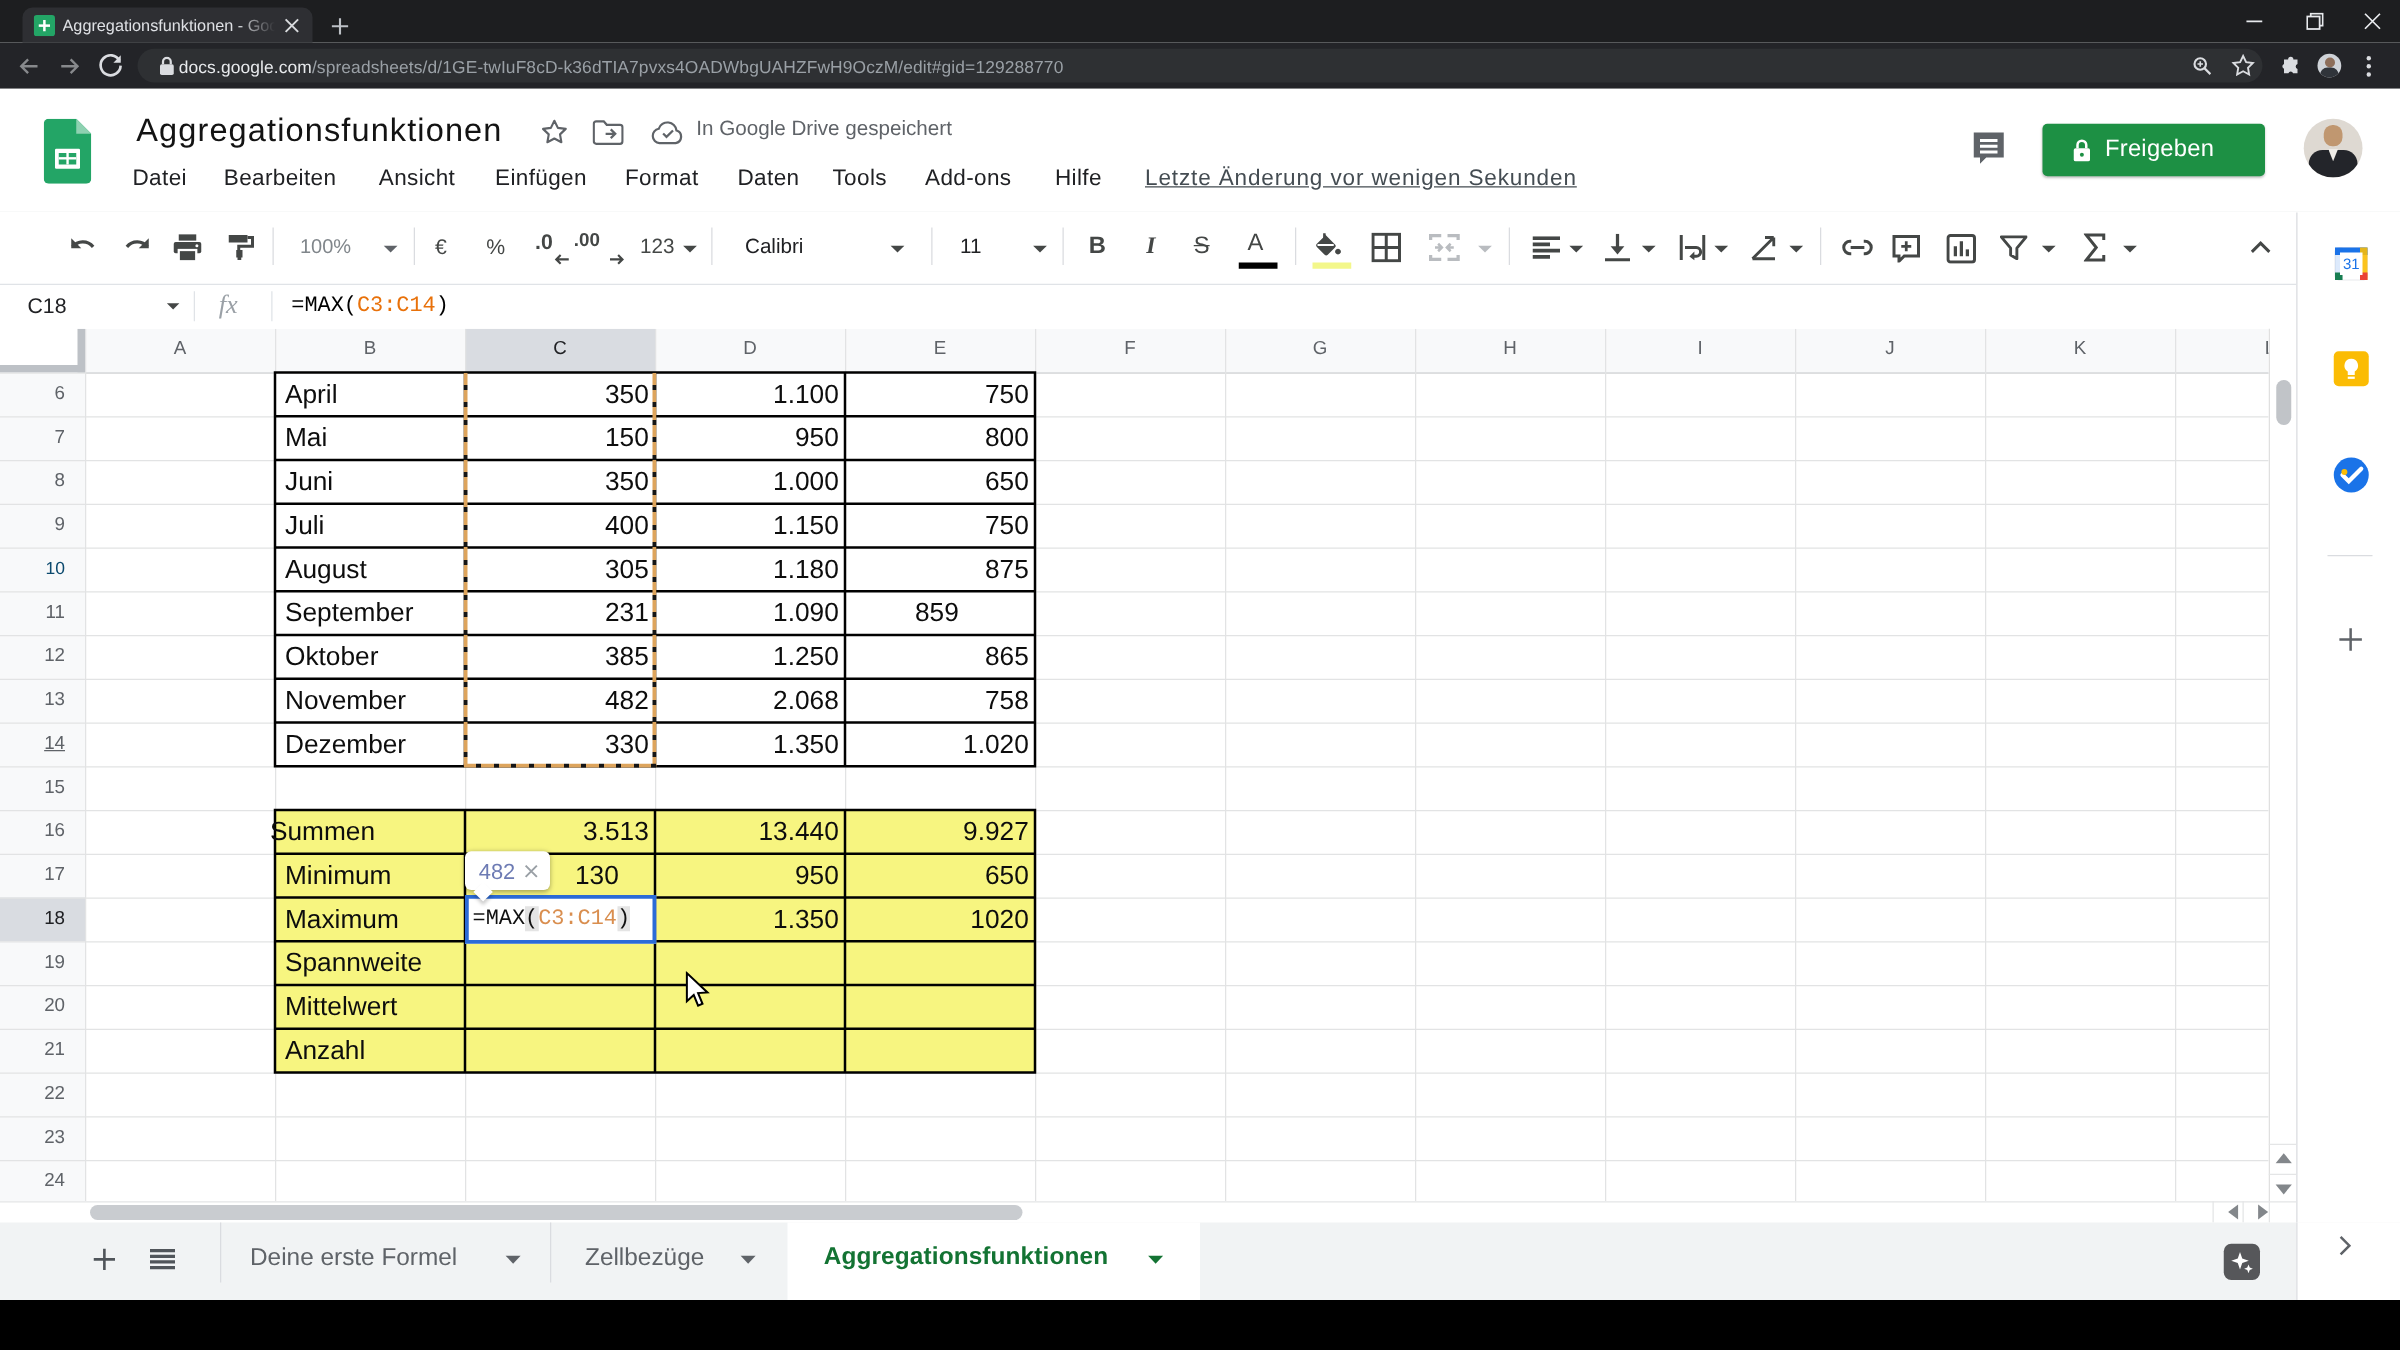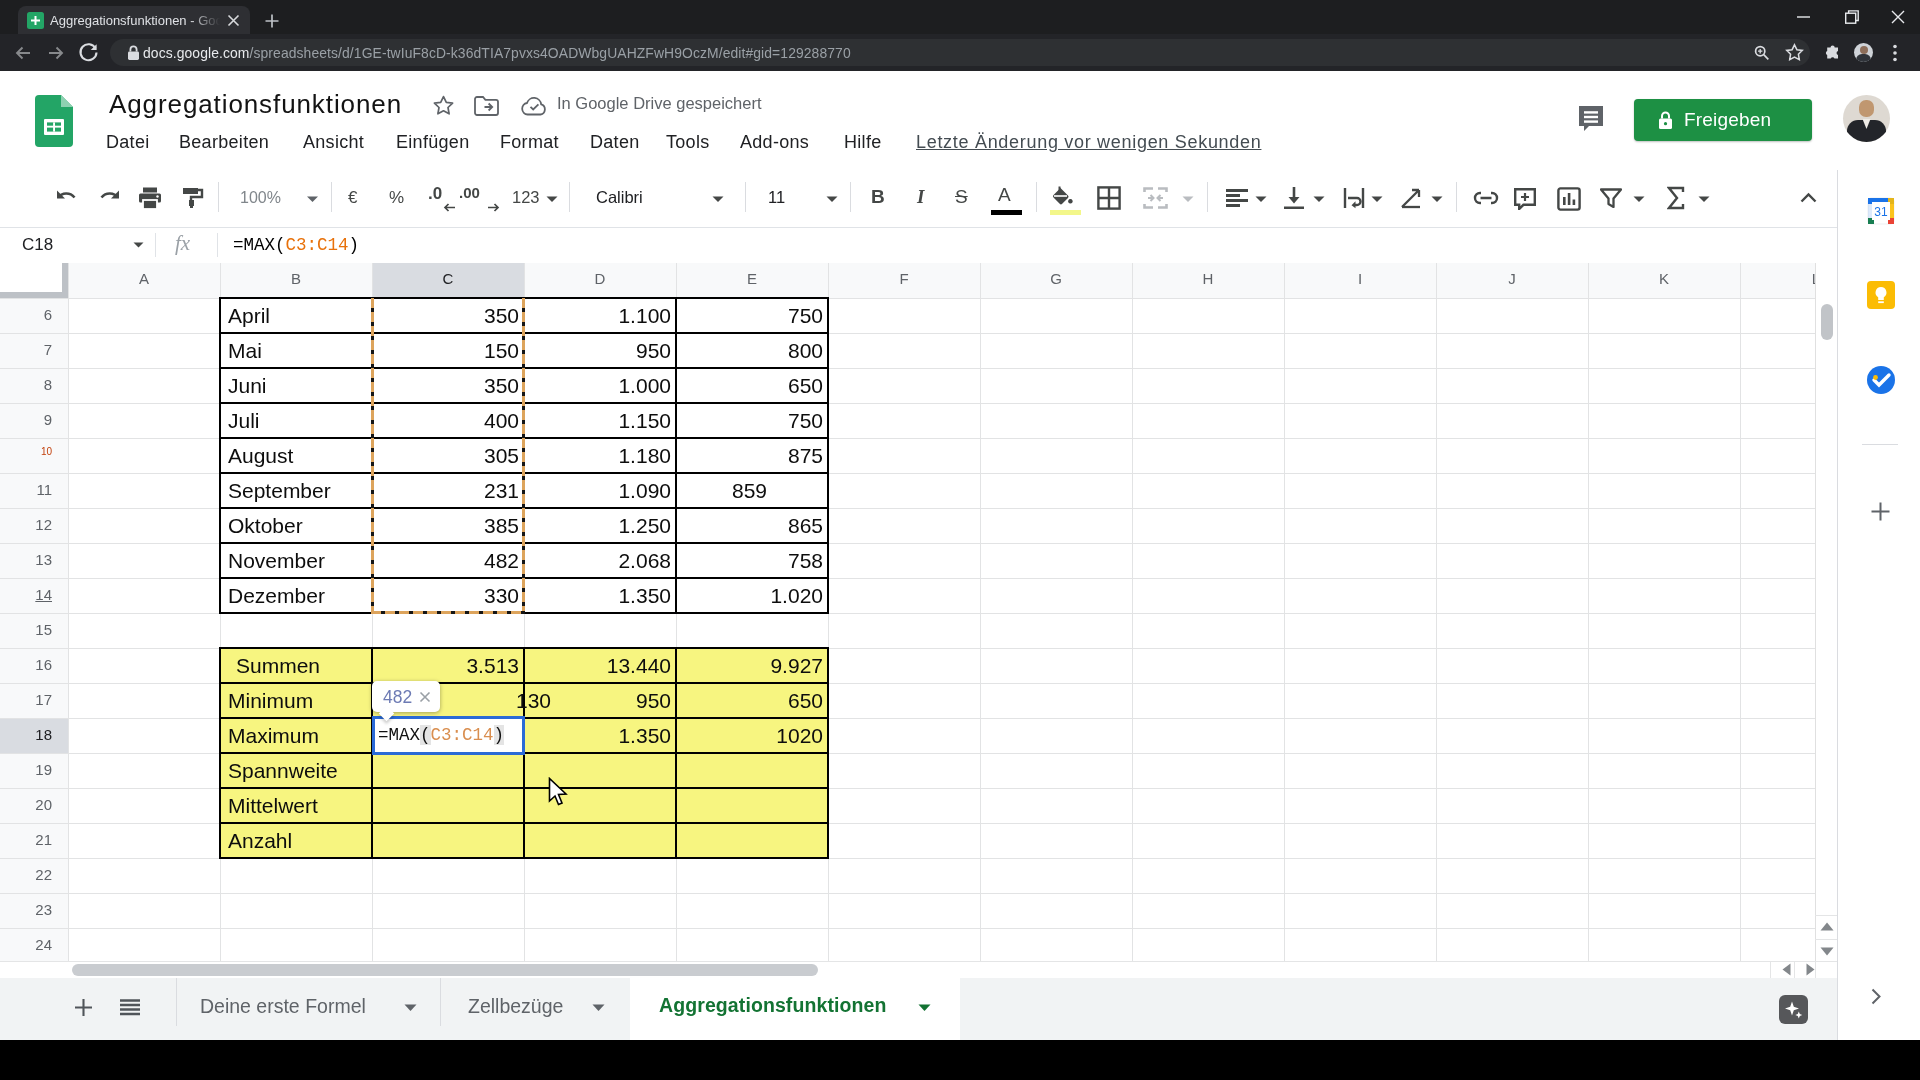--- a/index.html
+++ b/index.html
@@ -359,21 +359,21 @@
 <div class="abs" style="left:1026px;top:7px;width:60px;text-align:center;font-size:15px;color:#5f6368;">G</div>
 <div class="abs" style="left:1178px;top:7px;width:60px;text-align:center;font-size:15px;color:#5f6368;">H</div>
 <div class="abs" style="left:1330px;top:7px;width:60px;text-align:center;font-size:15px;color:#5f6368;">I</div>
 <div class="abs" style="left:1482px;top:7px;width:60px;text-align:center;font-size:15px;color:#5f6368;">J</div>
 <div class="abs" style="left:1634px;top:7px;width:60px;text-align:center;font-size:15px;color:#5f6368;">K</div>
 <div class="abs" style="left:1786px;top:7px;width:60px;text-align:center;font-size:15px;color:#5f6368;">L</div>
 <div class="abs" style="left:0;top:43px;width:52px;text-align:right;font-size:15px;color:#5f6368;">6</div>
 <div class="abs" style="left:0;top:78px;width:52px;text-align:right;font-size:15px;color:#5f6368;">7</div>
 <div class="abs" style="left:0;top:113px;width:52px;text-align:right;font-size:15px;color:#5f6368;">8</div>
 <div class="abs" style="left:0;top:148px;width:52px;text-align:right;font-size:15px;color:#5f6368;">9</div>
-<div class="abs" style="left:0;top:183px;width:52px;text-align:right;font-size:10px;color:#c2410c;">10</div>
+<div class="abs" style="left:0;top:183px;width:52px;text-align:right;font-size:14px;color:#0c4a6e;">10</div>
 <div class="abs" style="left:0;top:218px;width:52px;text-align:right;font-size:15px;color:#5f6368;">11</div>
 <div class="abs" style="left:0;top:253px;width:52px;text-align:right;font-size:15px;color:#5f6368;">12</div>
 <div class="abs" style="left:0;top:288px;width:52px;text-align:right;font-size:15px;color:#5f6368;">13</div>
 <div class="abs" style="left:0;top:323px;width:52px;text-align:right;font-size:15px;color:#5f6368;text-decoration:underline;">14</div>
 <div class="abs" style="left:0;top:358px;width:52px;text-align:right;font-size:15px;color:#5f6368;">15</div>
 <div class="abs" style="left:0;top:393px;width:52px;text-align:right;font-size:15px;color:#5f6368;">16</div>
 <div class="abs" style="left:0;top:428px;width:52px;text-align:right;font-size:15px;color:#5f6368;">17</div>
 <div class="abs" style="left:0;top:463px;width:52px;text-align:right;font-size:15px;color:#202124;">18</div>
 <div class="abs" style="left:0;top:498px;width:52px;text-align:right;font-size:15px;color:#5f6368;">19</div>
 <div class="abs" style="left:0;top:533px;width:52px;text-align:right;font-size:15px;color:#5f6368;">20</div>
@@ -435,26 +435,26 @@
 <div class="abs" style="left:220px;top:648px;width:608px;height:210px;background:#f7f580;"></div>
 <div class="abs" style="left:219px;top:647px;width:610px;height:212px;border:2px solid #000;box-sizing:border-box;"></div>
 <div class="abs" style="left:371px;top:648px;width:2px;height:210px;background:#000;"></div>
 <div class="abs" style="left:523px;top:648px;width:2px;height:210px;background:#000;"></div>
 <div class="abs" style="left:675px;top:648px;width:2px;height:210px;background:#000;"></div>
 <div class="abs" style="left:220px;top:682px;width:608px;height:2px;background:#000;"></div>
 <div class="abs" style="left:220px;top:717px;width:608px;height:2px;background:#000;"></div>
 <div class="abs" style="left:220px;top:752px;width:608px;height:2px;background:#000;"></div>
 <div class="abs" style="left:220px;top:787px;width:608px;height:2px;background:#000;"></div>
 <div class="abs" style="left:220px;top:822px;width:608px;height:2px;background:#000;"></div>
-<div class="cellv" style="left:236px;top:654px;text-align:center;">Summen</div>
+<div class="cellv" style="left:216px;top:654px;text-align:center;">Summen</div>
 <div class="cellv" style="left:372px;top:654px;width:147px;text-align:right;">3.513</div>
 <div class="cellv" style="left:524px;top:654px;width:147px;text-align:right;">13.440</div>
 <div class="cellv" style="left:676px;top:654px;width:147px;text-align:right;">9.927</div>
 <div class="cellv" style="left:228px;top:689px;">Minimum</div>
-<div class="cellv" style="left:372px;top:689px;width:147px;text-align:right;margin-left:32px;">130</div>
+<div class="cellv" style="left:372px;top:689px;width:147px;text-align:center;margin-left:32px;">130</div>
 <div class="cellv" style="left:524px;top:689px;width:147px;text-align:right;">950</div>
 <div class="cellv" style="left:676px;top:689px;width:147px;text-align:right;">650</div>
 <div class="cellv" style="left:228px;top:724px;">Maximum</div>
 <div class="cellv" style="left:524px;top:724px;width:147px;text-align:right;">1.350</div>
 <div class="cellv" style="left:676px;top:724px;width:147px;text-align:right;">1020</div>
 <div class="cellv" style="left:228px;top:759px;">Spannweite</div>
 <div class="cellv" style="left:228px;top:794px;">Mittelwert</div>
 <div class="cellv" style="left:228px;top:829px;">Anzahl</div>
 <div class="abs" style="left:371px;top:298px;width:3px;height:315px;background:repeating-linear-gradient(180deg,#dda45c 0px,#dda45c 10px,#151515 10px,#151515 14px);"></div>
 <div class="abs" style="left:522px;top:298px;width:3px;height:315px;background:repeating-linear-gradient(180deg,#dda45c 0px,#dda45c 10px,#151515 10px,#151515 14px);"></div>

